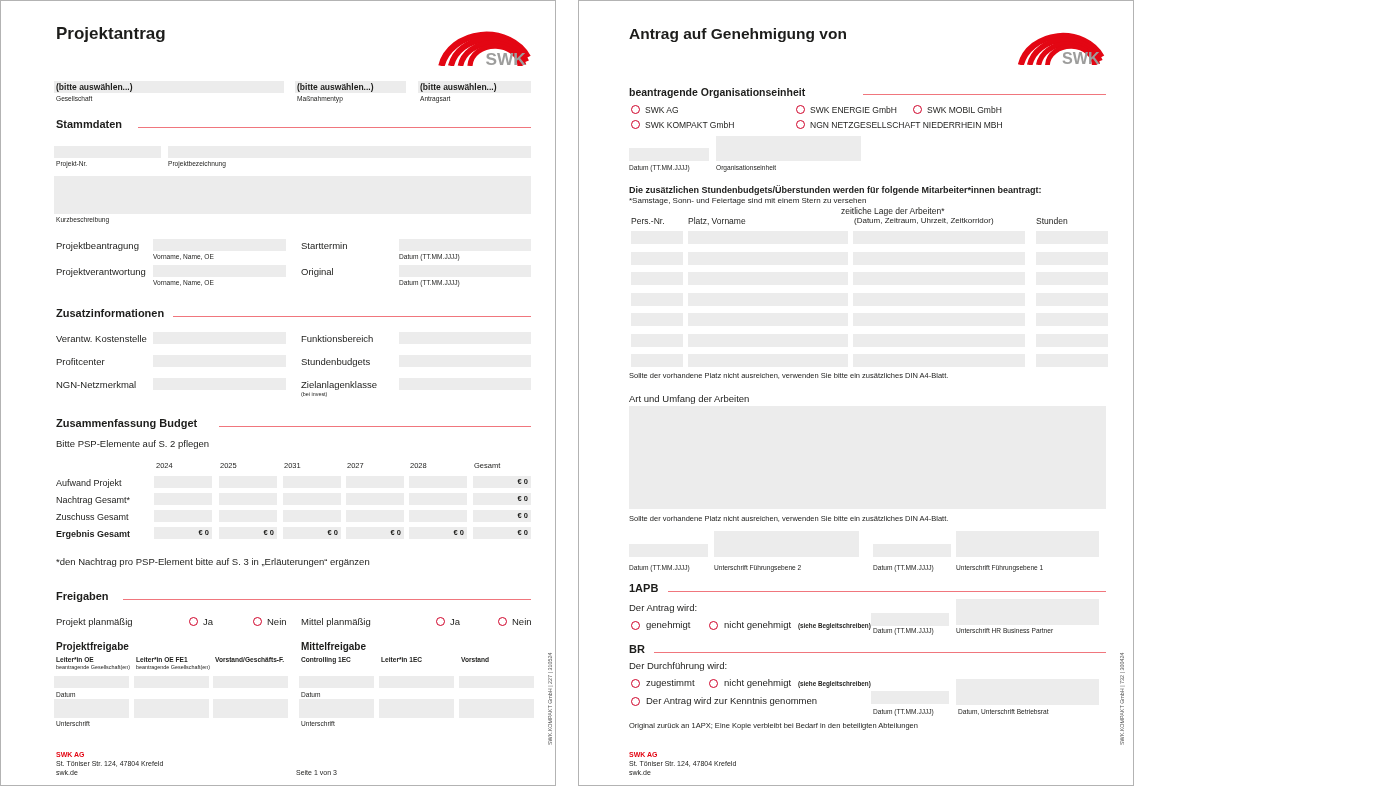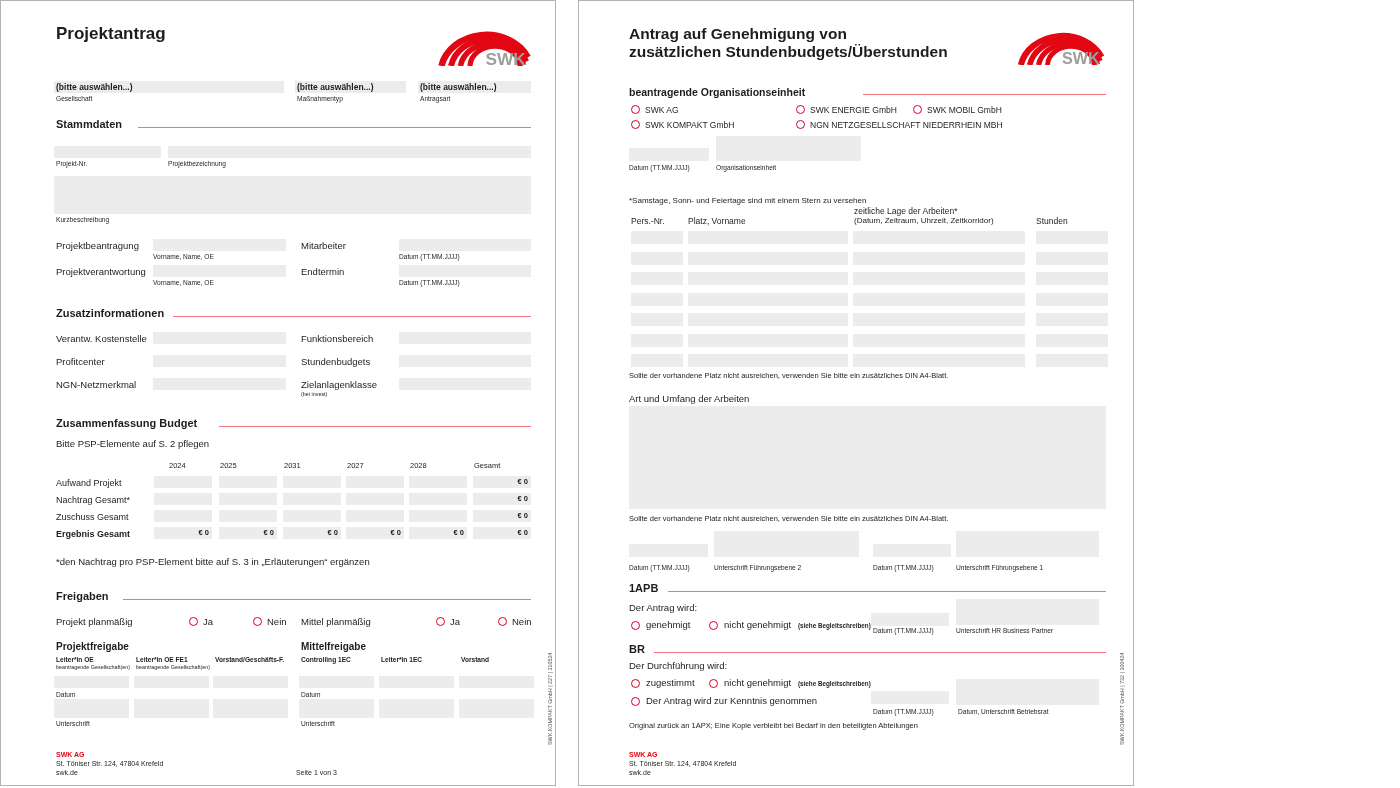--- a/index.html
+++ b/index.html
@@ -70,28 +70,28 @@
   <div class="abs t65" style="left:55px;top:159px">Projekt-Nr.</div>
   <div class="fld" style="left:167px;top:145px;width:363px;height:12px"></div>
   <div class="abs t65" style="left:167px;top:159px">Projektbezeichnung</div>
 
   <div class="fld" style="left:53px;top:175px;width:477px;height:38px"></div>
   <div class="abs t65" style="left:55px;top:215px">Kurzbeschreibung</div>
 
   <div class="abs t95" style="left:55px;top:239px">Projektbeantragung</div>
   <div class="fld" style="left:152px;top:238px;width:133px;height:12px"></div>
   <div class="abs t65" style="left:152px;top:252px">Vorname, Name, OE</div>
-  <div class="abs t95" style="left:300px;top:239px">Mitarbeiter</div>
+  <div class="abs t95" style="left:300px;top:239px">Starttermin</div>
   <div class="fld" style="left:398px;top:238px;width:132px;height:12px"></div>
   <div class="abs t65" style="left:398px;top:252px">Datum (TT.MM.JJJJ)</div>
 
   <div class="abs t95" style="left:55px;top:265px">Projektverantwortung</div>
   <div class="fld" style="left:152px;top:264px;width:133px;height:12px"></div>
   <div class="abs t65" style="left:152px;top:278px">Vorname, Name, OE</div>
-  <div class="abs t95" style="left:300px;top:265px">Endtermin</div>
+  <div class="abs t95" style="left:300px;top:265px">Original</div>
   <div class="fld" style="left:398px;top:264px;width:132px;height:12px"></div>
   <div class="abs t65" style="left:398px;top:278px">Datum (TT.MM.JJJJ)</div>
 
   <div class="abs sec" style="left:55px;top:306px">Zusatzinformationen</div>
   <div class="redline" style="left:172px;top:315px;width:358px"></div>
 
   <div class="abs t95" style="left:55px;top:332px">Verantw. Kostenstelle</div>
   <div class="fld" style="left:152px;top:331px;width:133px;height:12px"></div>
   <div class="abs t95" style="left:300px;top:332px">Funktionsbereich</div>
   <div class="fld" style="left:398px;top:331px;width:132px;height:12px"></div>
@@ -104,21 +104,21 @@
   <div class="abs t95" style="left:55px;top:378px">NGN-Netzmerkmal</div>
   <div class="fld" style="left:152px;top:377px;width:133px;height:12px"></div>
   <div class="abs t95" style="left:300px;top:378px">Zielanlagenklasse</div>
   <div class="abs t55" style="left:300px;top:390px">(bei invest)</div>
   <div class="fld" style="left:398px;top:377px;width:132px;height:12px"></div>
 
   <div class="abs sec" style="left:55px;top:416px">Zusammenfassung Budget</div>
   <div class="redline" style="left:218px;top:425px;width:312px"></div>
   <div class="abs t95" style="left:55px;top:437px">Bitte PSP-Elemente auf S. 2 pflegen</div>
 
-  <div class="abs t75" style="left:168px;top:460px">2024</div>
+  <div class="abs t75" style="left:155px;top:460px">2024</div>
   <div class="abs t75" style="left:219px;top:460px">2025</div>
   <div class="abs t75" style="left:283px;top:460px">2031</div>
   <div class="abs t75" style="left:346px;top:460px">2027</div>
   <div class="abs t75" style="left:409px;top:460px">2028</div>
   <div class="abs t75" style="left:473px;top:460px">Gesamt</div>
 
   <div class="abs t90" style="left:55px;top:477px">Aufwand Projekt</div>
   <div class="fld" style="left:153px;top:475px;width:58px;height:12px">
       <span class="cellval"></span>
     </div>
@@ -245,21 +245,20 @@
   <div class="abs t70 b red" style="left:55px;top:750px">SWK AG</div>
   <div class="abs t70" style="left:55px;top:759px">St. Töniser Str. 124, 47804 Krefeld</div>
   <div class="abs t70" style="left:55px;top:768px">swk.de</div>
   <div class="abs t70" style="left:295px;top:768px">Seite 1 von 3</div>
   <div class="vnote" style="left:546px;top:744px">SWK.KOMPAKT GmbH | 227 | 310524</div>
 </div>
 
 <div class="page" style="left:578px">
 
   <div class="abs b" style="left:50px;top:24px;font-size:15.5px;line-height:18px">Antrag auf Genehmigung von</div>
-  <div class="abs b" style="left:50px;top:42px;font-size:15.5px;line-height:18px">zusätzlichen Stundenbudgets/Überstunden</div>
 
   <svg class="abs" style="left:437px;top:22px" width="92" height="42" viewBox="0 0 110 52">
     <g fill="none" stroke="#e30613">
       <path d="M4 52 A53 45 0 0 1 104 42" stroke-width="7.5"></path>
       <path d="M15 52 A45 38 0 0 1 102 47" stroke-width="7"></path>
       <path d="M26 52 A37 31 0 0 1 99 51" stroke-width="6.5"></path>
       <path d="M37 52 A29 24 0 0 1 95 54" stroke-width="6"></path>
     </g>
     <text x="55" y="51" font-size="20" font-weight="bold" fill="#9d9d9c">SWK</text>
   </svg>
@@ -276,23 +275,24 @@
   <div class="radio" style="left:52px;top:119px"></div>
   <div class="abs t85" style="left:66px;top:119px">SWK KOMPAKT GmbH</div>
   <div class="radio" style="left:217px;top:119px"></div>
   <div class="abs t85" style="left:231px;top:119px">NGN NETZGESELLSCHAFT NIEDERRHEIN MBH</div>
 
   <div class="fld" style="left:50px;top:147px;width:80px;height:13px"></div>
   <div class="fld" style="left:137px;top:135px;width:145px;height:25px"></div>
   <div class="abs t65" style="left:50px;top:163px">Datum (TT.MM.JJJJ)</div>
   <div class="abs t65" style="left:137px;top:163px">Organisationseinheit</div>
 
+  <div class="abs t90 b" style="left:50px;top:184px">Die zusätzlichen Stundenbudgets/Überstunden werden für folgende Mitarbeiter*innen beantragt:</div>
   <div class="abs t80" style="left:50px;top:195px">*Samstage, Sonn- und Feiertage sind mit einem Stern zu versehen</div>
 
-  <div class="abs t85" style="left:275px;top:205px">zeitliche Lage der Arbeiten*</div>
+  <div class="abs t85" style="left:262px;top:205px">zeitliche Lage der Arbeiten*</div>
   <div class="abs t80" style="left:275px;top:215px">(Datum, Zeitraum, Uhrzeit, Zeitkorridor)</div>
   <div class="abs t85" style="left:52px;top:215px">Pers.-Nr.</div>
   <div class="abs t85" style="left:109px;top:215px">Platz, Vorname</div>
   <div class="abs t85" style="left:457px;top:215px">Stunden</div>
 
   <div class="fld sp sr" style="top:230px"></div>
     <div class="fld sn sr" style="top:230px"></div>
     <div class="fld sz sr" style="top:230px"></div>
     <div class="fld ss sr" style="top:230px"></div>
   <div class="fld sp sr" style="top:251px"></div>

